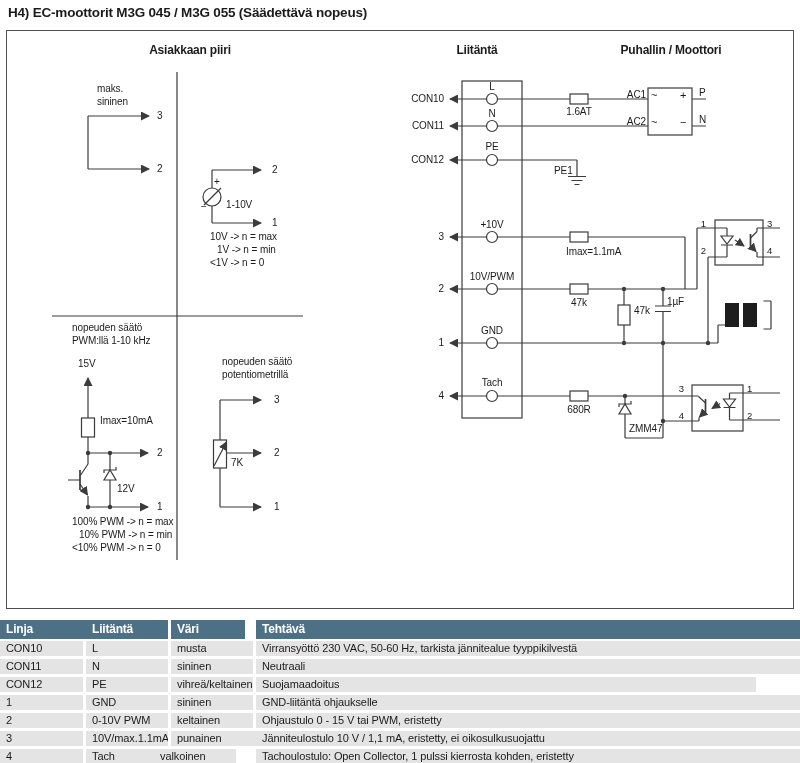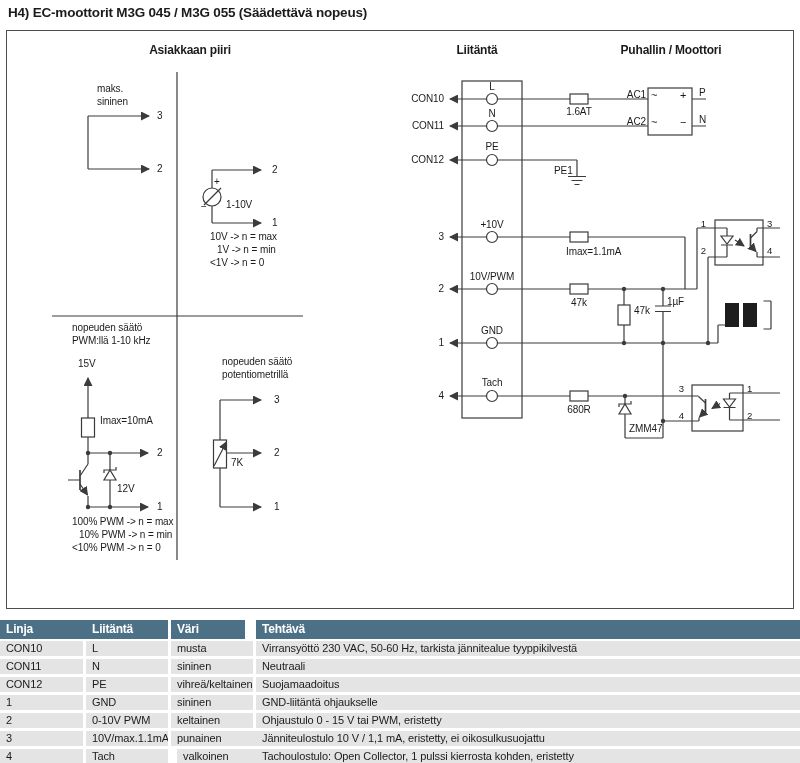--- a/index.html
+++ b/index.html
@@ -237,34 +237,34 @@
   <div class="cell" style="left:256px;top:641px;width:544px">Virransyöttö 230 VAC, 50-60 Hz, tarkista jännitealue tyyppikilvestä</div>
 
   <div class="cell" style="left:0px;top:659px;width:83px">CON11</div>
   <div class="cell" style="left:86px;top:659px;width:82px">N</div>
   <div class="cell" style="left:171px;top:659px;width:82px">sininen</div>
   <div class="cell" style="left:256px;top:659px;width:544px">Neutraali</div>
 
   <div class="cell" style="left:0px;top:677px;width:83px">CON12</div>
   <div class="cell" style="left:86px;top:677px;width:82px">PE</div>
   <div class="cell" style="left:171px;top:677px;width:82px">vihreä/keltainen</div>
-  <div class="cell" style="left:256px;top:677px;width:544px">Suojamaadoitus</div>
+  <div class="cell" style="left:256px;top:677px;width:500px">Suojamaadoitus</div>
 
   <div class="cell" style="left:0px;top:695px;width:83px">1</div>
   <div class="cell" style="left:86px;top:695px;width:82px">GND</div>
   <div class="cell" style="left:171px;top:695px;width:82px">sininen</div>
   <div class="cell" style="left:256px;top:695px;width:544px">GND-liitäntä ohjaukselle</div>
 
   <div class="cell" style="left:0px;top:713px;width:83px">2</div>
   <div class="cell" style="left:86px;top:713px;width:82px">0-10V PWM</div>
   <div class="cell" style="left:171px;top:713px;width:82px">keltainen</div>
   <div class="cell" style="left:256px;top:713px;width:544px">Ohjaustulo 0 - 15 V tai PWM, eristetty</div>
 
   <div class="cell" style="left:0px;top:731px;width:83px">3</div>
   <div class="cell" style="left:86px;top:731px;width:82px">10V/max.1.1mA</div>
   <div class="cell" style="left:171px;top:731px;width:90px">punainen</div>
   <div class="cell" style="left:256px;top:731px;width:544px">Jänniteulostulo 10 V / 1,1 mA, eristetty, ei oikosulkusuojattu</div>
 
   <div class="cell" style="left:0px;top:749px;width:83px">4</div>
   <div class="cell" style="left:86px;top:749px;width:82px">Tach</div>
-  <div class="cell" style="left:177px;top:749px;width:82px">valkoinen</div>
+  <div class="cell" style="left:154px;top:749px;width:82px">valkoinen</div>
   <div class="cell" style="left:256px;top:749px;width:544px">Tachoulostulo: Open Collector, 1 pulssi kierrosta kohden, eristetty</div>
 </div>
 
 </body></html>

